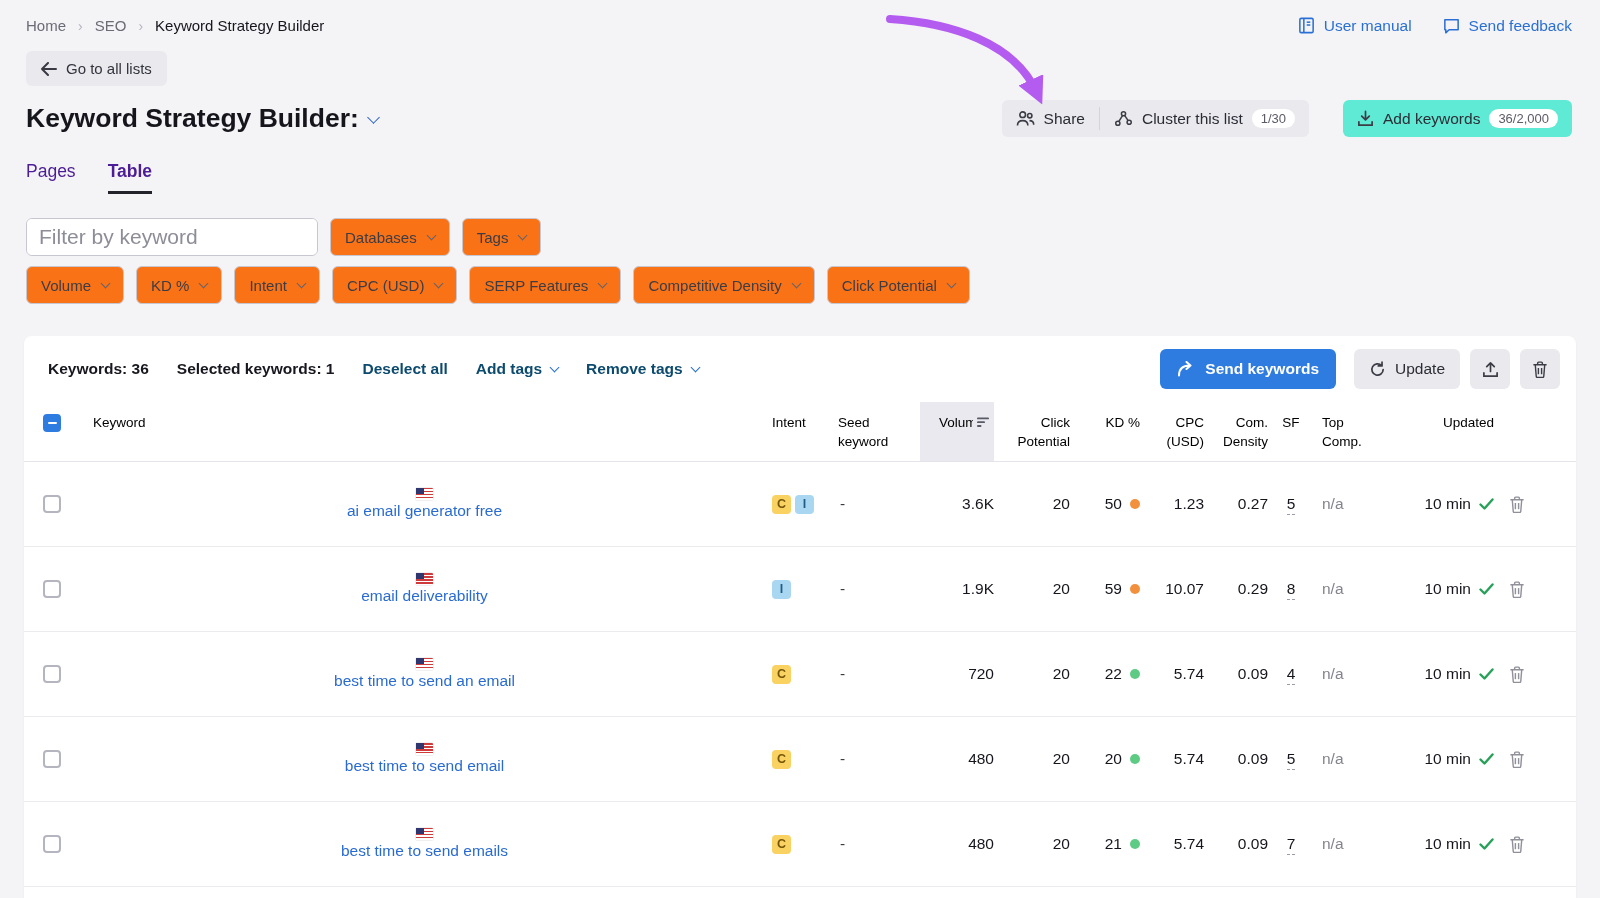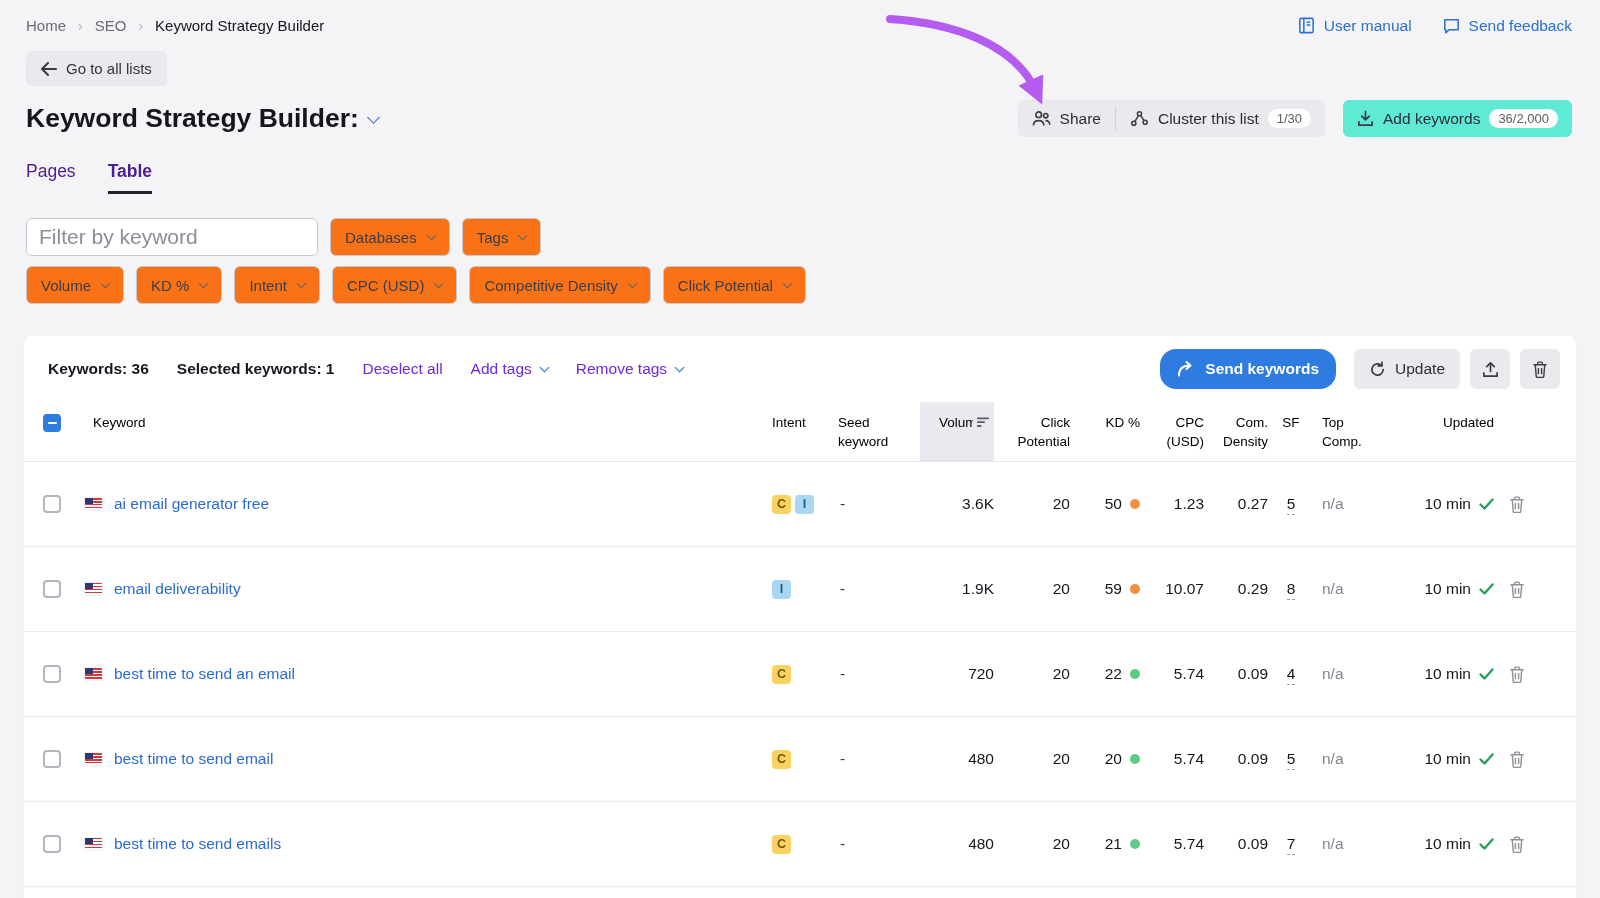--- a/index.html
+++ b/index.html
@@ -18,21 +18,21 @@
   .toplinks { display: flex; gap: 30px; }
   .toplink { display: inline-flex; align-items: center; gap: 8px; color: #2a6fd4; font-size: 15.5px; cursor: pointer; }
 
   .back-btn { display: inline-flex; align-items: center; gap: 9px; margin: 16px 0 0 26px;
     background: #e9e9ee; border: none; border-radius: 6px; padding: 9px 15px;
     font-size: 15px; color: #33333d; font-family: inherit; cursor: pointer; }
 
   .title-row { display: flex; justify-content: space-between; align-items: center; margin: 14px 28px 0 26px; }
   h1 { font-size: 26.5px; font-weight: bold; color: #15151c; display: flex; align-items: center; gap: 10px; }
   .list-name { color: #2a63c8; cursor: pointer; }
-  .actions { display: flex; align-items: flex-end; gap: 18px; }
+  .actions { display: flex; align-items: flex-end; gap: 34px; }
   .btn-group { display: inline-flex; align-items: stretch; background: #e9e9ee; border-radius: 6px; }
   .action-btn { display: inline-flex; align-items: center; gap: 9px; background: #5eead4; border: none;
     border-radius: 6px; padding: 9px 14px; font-size: 15.5px; color: #2c2c36; font-family: inherit; cursor: pointer; }
   .btn-group .action-btn { background: transparent; }
   .vdiv { width: 1px; background: #d3d3db; margin: 7px 0; }
   .pill { background: #fff; border-radius: 11px; padding: 2px 9px; font-size: 13px; color: #5c5c66; }
 
   .tabs { display: flex; gap: 32px; margin: 24px 26px 0; font-size: 17.5px; }
   .tab { padding-bottom: 9px; color: #4c1d95; cursor: pointer; border-bottom: 3px solid transparent; }
   .tab.active { font-weight: bold; border-bottom-color: #23232c; }
@@ -48,24 +48,24 @@
   .chev { width: 7px; height: 7px; border-right: 1.8px solid #63636e; border-bottom: 1.8px solid #63636e;
     transform: rotate(45deg); display: inline-block; margin-top: -4px; }
   .chev.blue { border-color: #2a63c8; width: 9px; height: 9px; margin-top: -2px; }
   .chev.link { border-color: #2a6fd4; }
 
   .card { position: absolute; left: 24px; right: 24px; top: 336px; bottom: 0; background: #fff;
     border-radius: 8px 8px 0 0; box-shadow: 0 1px 2px rgba(30,30,60,0.06); overflow: hidden; }
 
   .tbar { display: flex; align-items: center; padding: 13px 16px 13px 24px; gap: 28px; }
   .stat { font-size: 15.5px; font-weight: bold; color: #17171f; }
-  .tlink { display: inline-flex; align-items: center; gap: 9px; color: #6d28d9; font-size: 15.5px; font-weight: normal; cursor: pointer; }
+  .tlink { display: inline-flex; align-items: center; gap: 9px; color: #0c4a6e; font-size: 15.5px; font-weight: bold; cursor: pointer; }
   .tbar-right { margin-left: auto; display: flex; align-items: center; gap: 10px; }
   .send-btn { display: inline-flex; align-items: center; gap: 10px; background: #2f7ce0; color: #fff;
-    font-size: 15.5px; font-weight: bold; border: none; border-radius: 16px; padding: 10px 17px; height: 40px; font-family: inherit; cursor: pointer; }
+    font-size: 15.5px; font-weight: bold; border: none; border-radius: 6px; padding: 10px 17px; height: 40px; font-family: inherit; cursor: pointer; }
   .update-btn { display: inline-flex; align-items: center; gap: 9px; background: #e9e9ee; color: #2c2c36;
     font-size: 15.5px; border: none; border-radius: 6px; padding: 10px 15px; height: 40px; font-family: inherit; cursor: pointer; margin-left: 8px; }
   .icon-btn { width: 40px; height: 40px; border: none; border-radius: 6px; background: #e9e9ee;
     display: inline-flex; align-items: center; justify-content: center; cursor: pointer; }
 
   .grid-cols { display: grid; grid-template-columns: 56px 1fr 66px 90px 74px 76px 70px 64px 64px 46px 70px 110px 46px; padding-right: 36px; }
   .thead { height: 60px; border-bottom: 1px solid #e4e4ea; align-items: stretch; font-size: 13.5px; color: #000000; line-height: 19px; }
   .th { padding-top: 11px; }
   .th.left { text-align: left; padding-left: 8px; }
   .th.kwh { padding-left: 13px; }
@@ -75,21 +75,21 @@
   .vol-label { max-width: 34px; overflow: hidden; white-space: nowrap; display: inline-block; }
   .sort-ic { margin-top: 4px; flex: none; }
   .cbcell { display: flex; justify-content: center; align-items: center; }
   .thead .cbcell { align-items: flex-start; padding-top: 12px; }
   .cb { width: 18px; height: 18px; border: 2px solid #b5b5c0; border-radius: 4px; background: #fff; cursor: pointer; display: inline-block; }
   .cb.indet { background: #2f7ce0; border-color: #2f7ce0; position: relative; }
   .cb.indet::after { content: ""; position: absolute; left: 2.5px; right: 2.5px; top: 50%; height: 2.6px; margin-top: -1.3px; background: #fff; border-radius: 1.5px; }
 
   .trow { height: 85px; border-bottom: 1px solid #eaeaef; align-items: center; font-size: 15.5px; color: #15151d; }
   .cell { min-width: 0; }
-  .kwcell { display: flex; align-items: center; gap: 12px; padding-left: 5px; }
+  .kwcell { display: flex; align-items: center; gap: 2px; padding-left: 5px; flex-direction: column; }
   .flag { width: 17px; height: 12px; position: relative; flex: none; border-radius: 1px;
     background: repeating-linear-gradient(#cf3a3a 0 1.5px, #fff 1.5px 3px); box-shadow: 0 0 0 0.5px rgba(0,0,0,0.12); }
   .flag::before { content: ""; position: absolute; left: 0; top: 0; width: 7.5px; height: 6px; background: #30366e; }
   .kwlink { color: #2a6bd2; text-decoration: none; cursor: pointer; white-space: nowrap; overflow: hidden; text-overflow: ellipsis; }
   .intent { display: flex; gap: 4px; padding-left: 8px; }
   .badge { width: 19px; height: 19px; border-radius: 4px; font-size: 12.5px; font-weight: bold;
     display: inline-flex; align-items: center; justify-content: center; }
   .seed { padding-left: 10px; color: #3a3a44; }
   .num { text-align: right; }
   .kdcell { display: flex; justify-content: flex-end; align-items: center; gap: 8px; }
@@ -234,20 +234,24 @@
     </button>
   <button class="dd">
       <span>Intent</span>
       <span class="chev"></span>
     </button>
   <button class="dd">
       <span>CPC (USD)</span>
       <span class="chev"></span>
     </button>
   <button class="dd">
+      <span>SERP Features</span>
+      <span class="chev"></span>
+    </button>
+  <button class="dd">
       <span>Competitive Density</span>
       <span class="chev"></span>
     </button>
   <button class="dd">
       <span>Click Potential</span>
       <span class="chev"></span>
     </button>
 </div>
 
 

